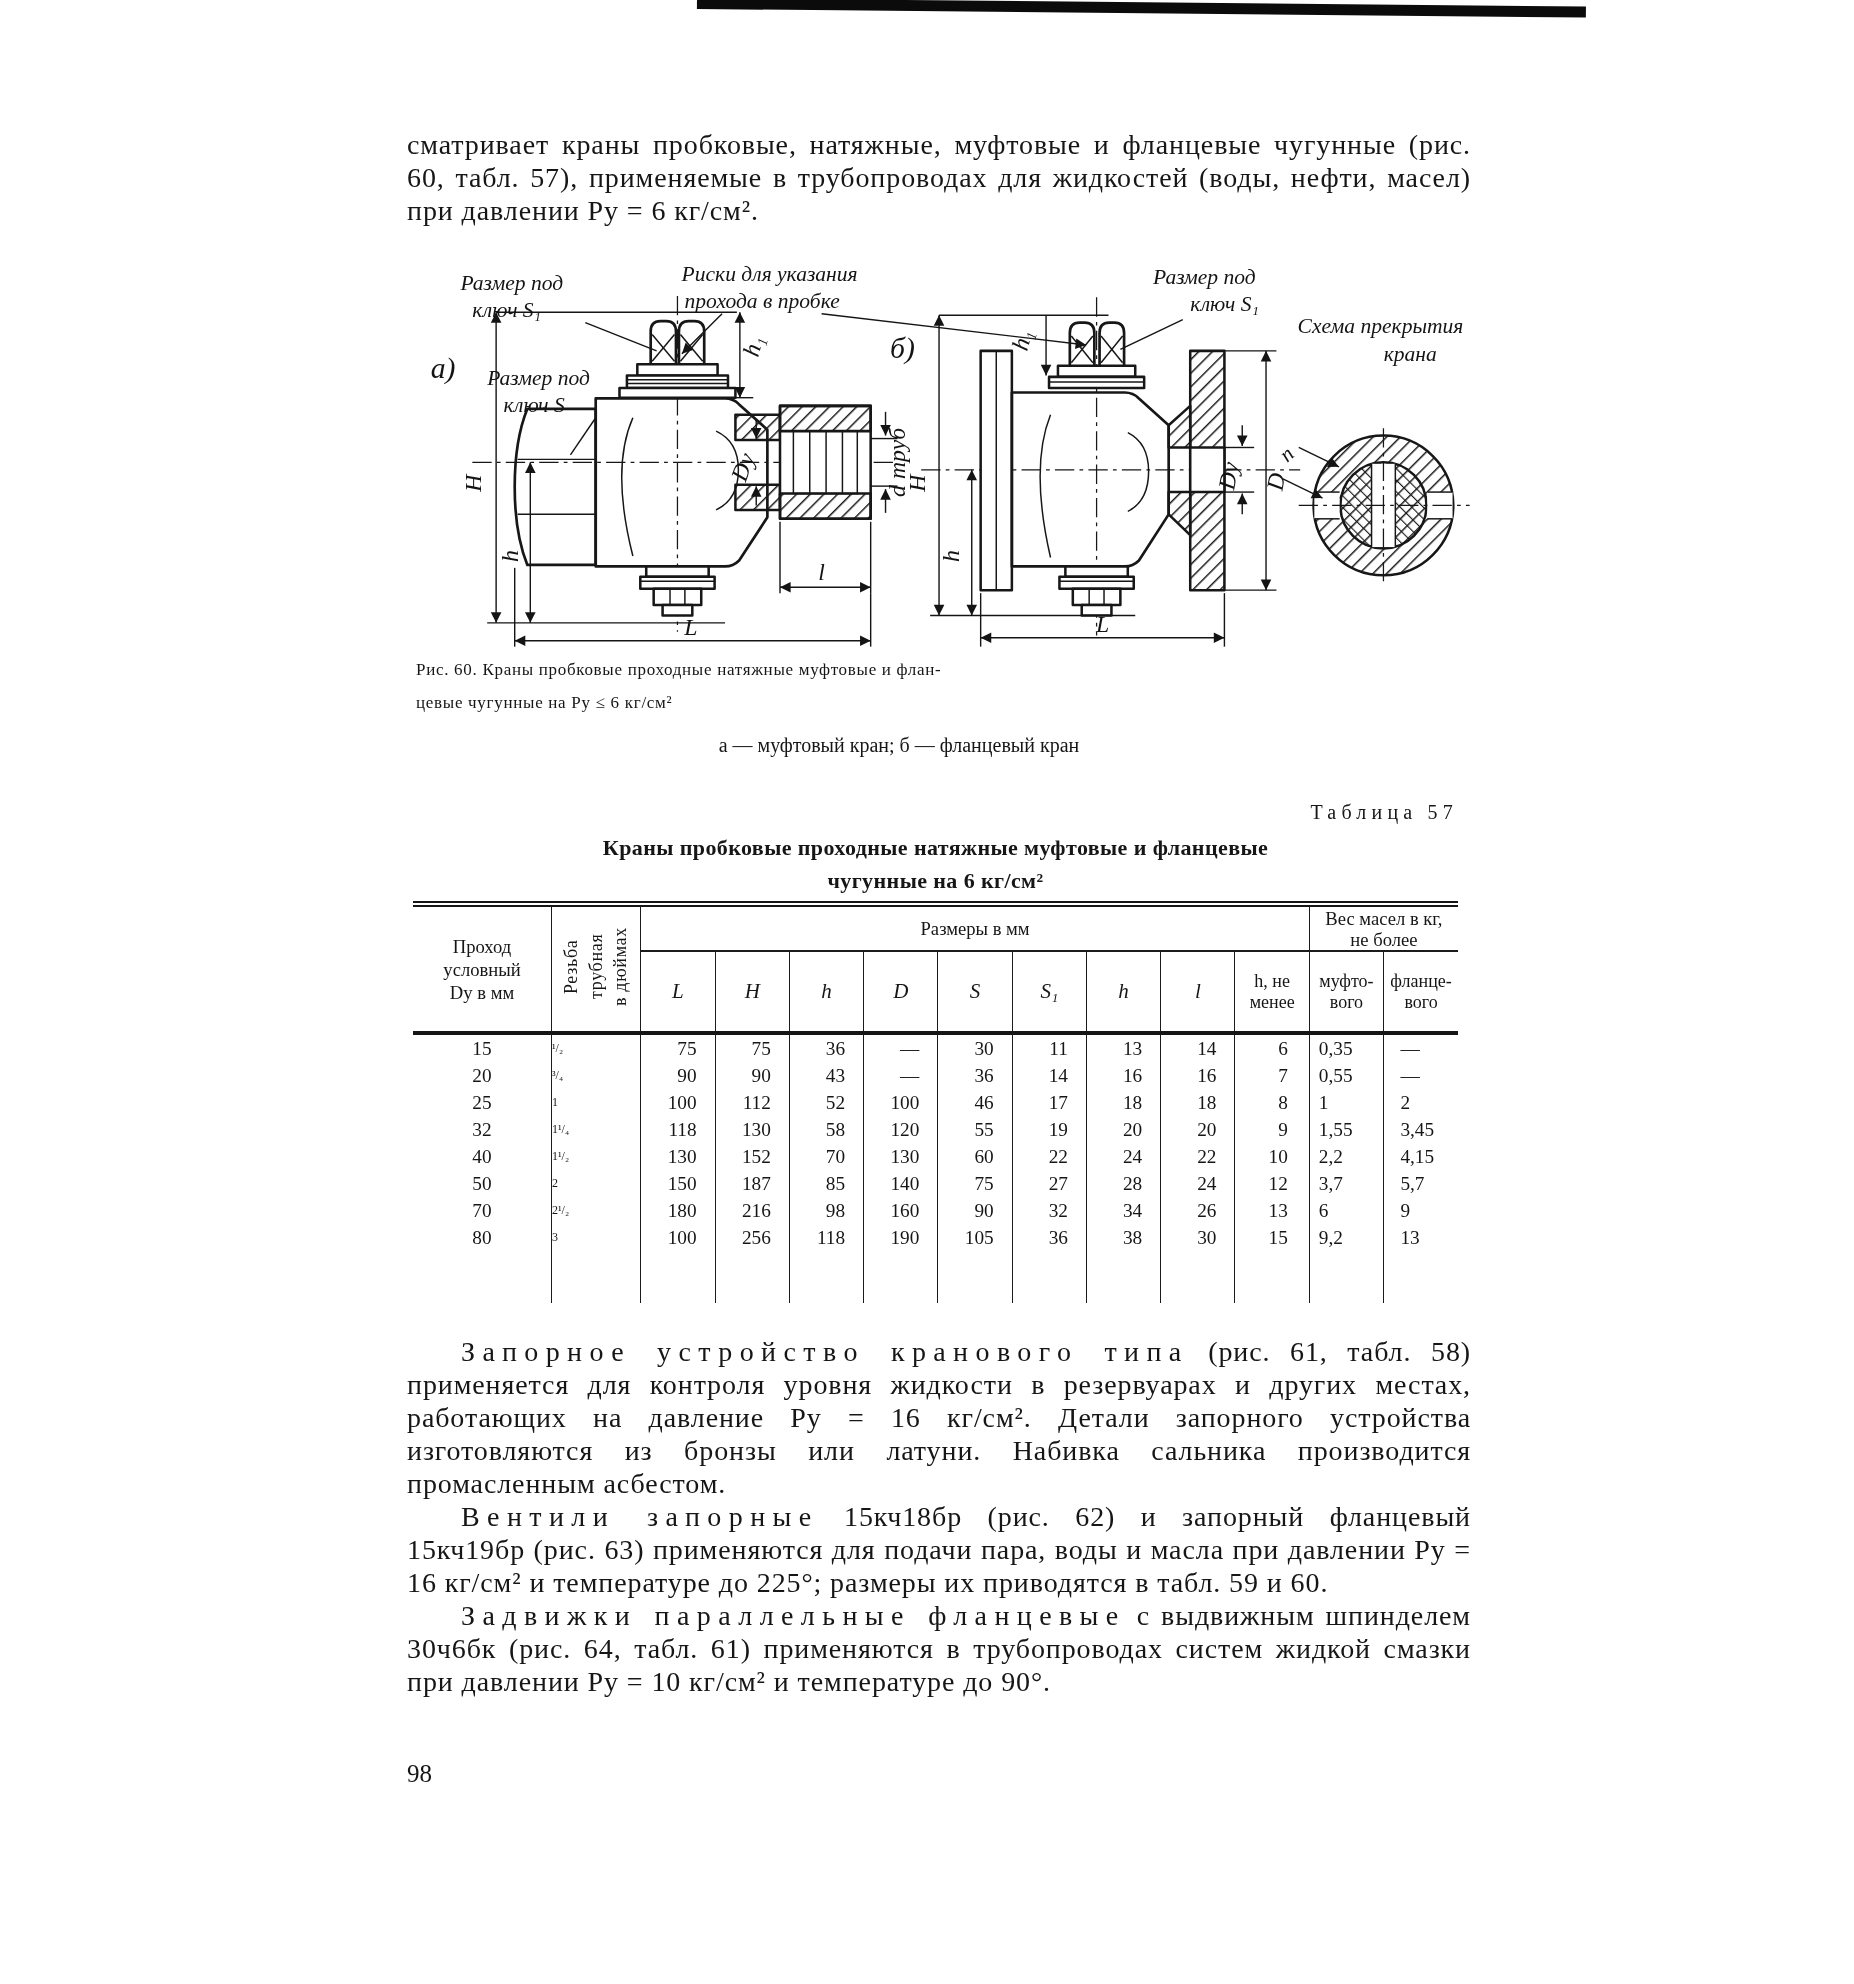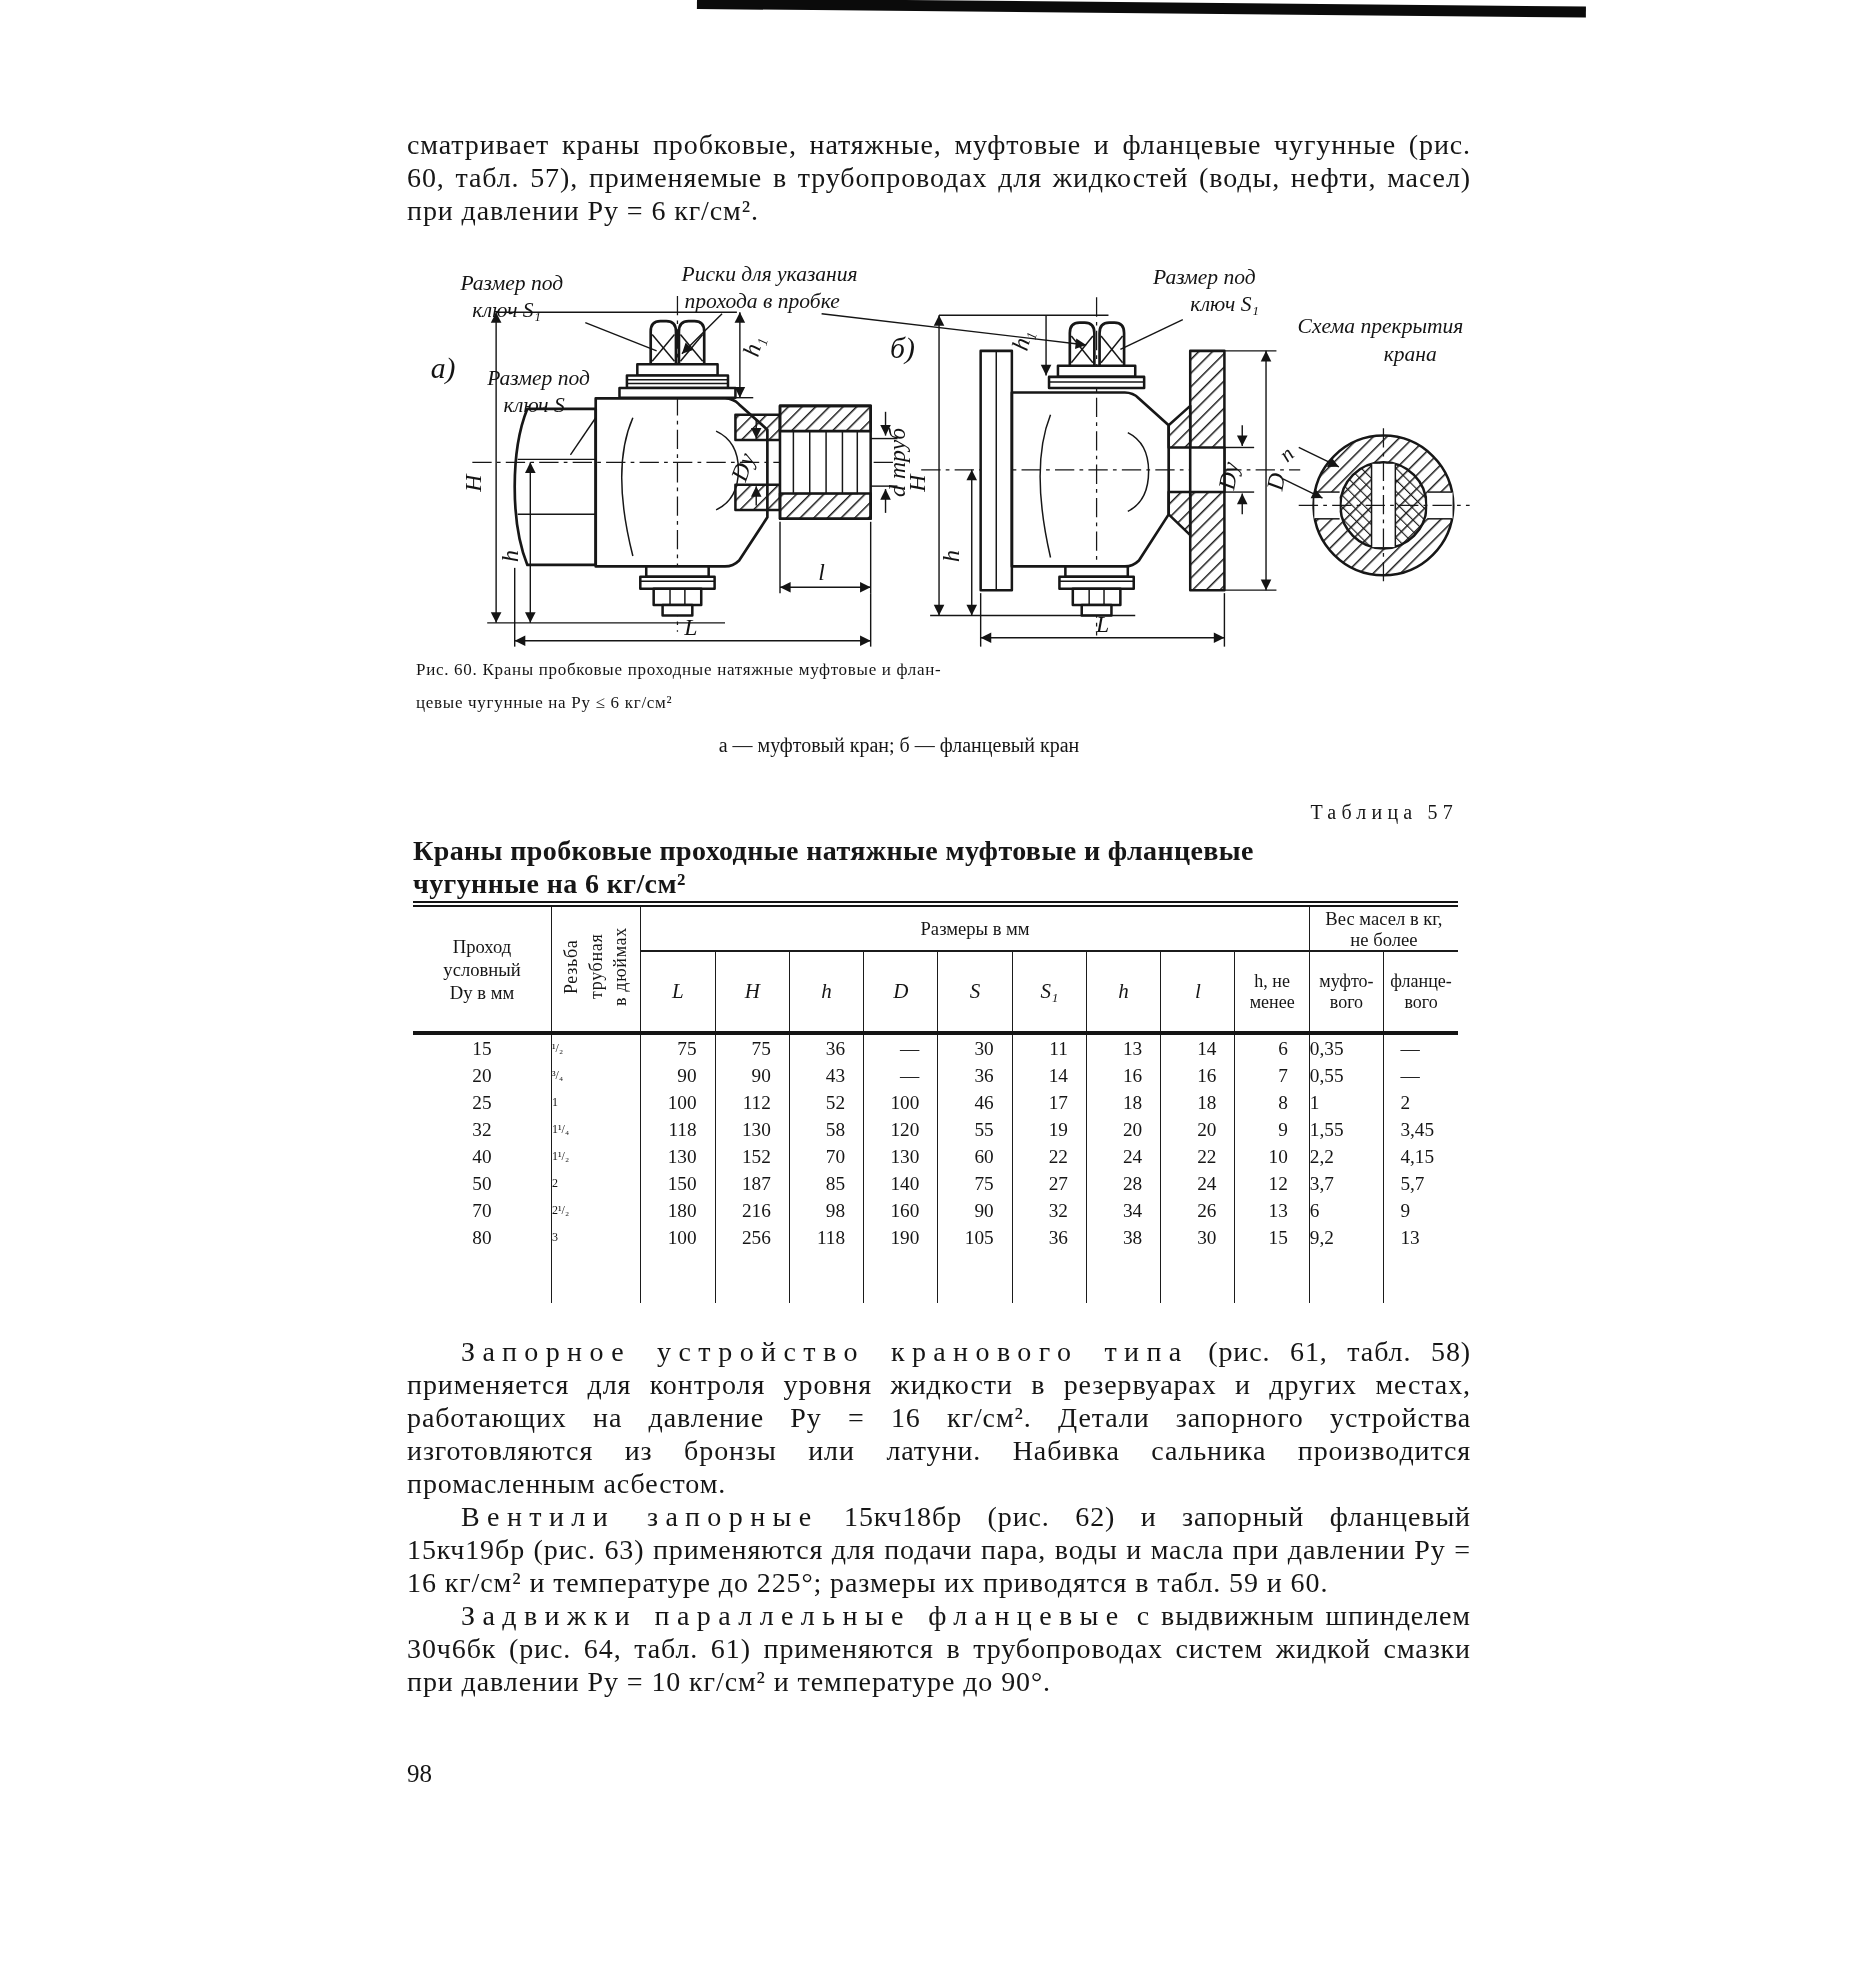--- a/index.html
+++ b/index.html
@@ -12,40 +12,40 @@
   .scanbar{left:697px;top:-2.2px;width:889px;height:11px;background:#0b0b0b;transform:rotate(0.55deg);transform-origin:left top}
   
   .bodytext{font-size:28px;line-height:33px;text-align:justify;letter-spacing:0.9px;hyphens:manual}
   .bodytext p{margin:0;text-indent:54px}
   .bodytext p.noindent{text-indent:0}
   .sp{letter-spacing:7.4px}
   
   .cap{left:416px;width:966px;text-align:left;font-size:17px;letter-spacing:0.7px}
   .subcap{left:416px;width:966px;text-align:center;font-size:20px}
   .tbl-label{left:413px;width:1045px;text-align:right;font-size:20px;letter-spacing:5.2px}
-  .tbl-title{left:413px;width:1045px;text-align:left;font-size:28px;font-weight:bold;letter-spacing:0.4px}
+  .tbl-title{left:413px;width:1045px;text-align:center;font-size:22px;font-weight:bold;letter-spacing:0.4px}
   
   table.tbl{border-collapse:collapse;table-layout:fixed;width:1045px;border-top:6.7px double #151515}
   .tbl th,.tbl td{border-left:1.9px solid #1b1b1b;padding:0;font-weight:normal}
   .tbl th.nobl,.tbl td.c0{border-left:none}
   .tbl thead{border-bottom:4.5px solid #151515}
   .tbl thead th{text-align:center;vertical-align:middle}
   .tbl th.group{border-bottom:2.6px solid #1b1b1b;font-size:18.6px;height:43px;white-space:pre-line;line-height:21px}
   .tbl th.head-pass{font-size:18.6px;line-height:23px;white-space:pre-line}
   .tbl th.head-thread{height:100%}
   .vert{writing-mode:vertical-rl;transform:rotate(180deg);white-space:pre-line;font-size:18px;line-height:24.5px;display:inline-block;letter-spacing:0.7px}
   .tbl tr.subrow th{height:79px}
   .tbl th.sub{font-size:18px;white-space:pre-line;line-height:21px}
   .tbl th.sub.it{font-style:italic;font-size:21px}
   .tbl tbody td{height:27px;font-size:19.3px;vertical-align:middle}
   .tbl td.c0{text-align:center}
   .tbl td.c1{text-align:left;font-size:12px}
   .tbl td.c2,.tbl td.c3,.tbl td.c4,.tbl td.c5,.tbl td.c6,.tbl td.c7,.tbl td.c8,.tbl td.c9{text-align:right;padding-right:18px}
   .tbl td.c10{text-align:right;padding-right:21px}
-  .tbl td.c11{text-align:left;}
+  .tbl td.c11{text-align:left;padding-left:9px}
   .tbl td.c12{text-align:left;padding-left:16.3px}
   .tbl tr.tail td{height:52px}
   .pagenum{font-size:25px}
   
   .ln{stroke:#171717;stroke-width:3.6;fill:none;stroke-linejoin:round;stroke-linecap:round}
   .lnf{stroke:#171717;stroke-width:3.4;stroke-linejoin:round}
   .ln2{stroke:#171717;stroke-width:2;fill:none}
   .ax{stroke:#171717;stroke-width:1.7;fill:none;stroke-dasharray:26 7 5 7}
   .dm{stroke:#151515;stroke-width:1.9;fill:none}
   .figtxt{font:italic 29px "Liberation Serif","DejaVu Serif",serif;fill:#141414}

